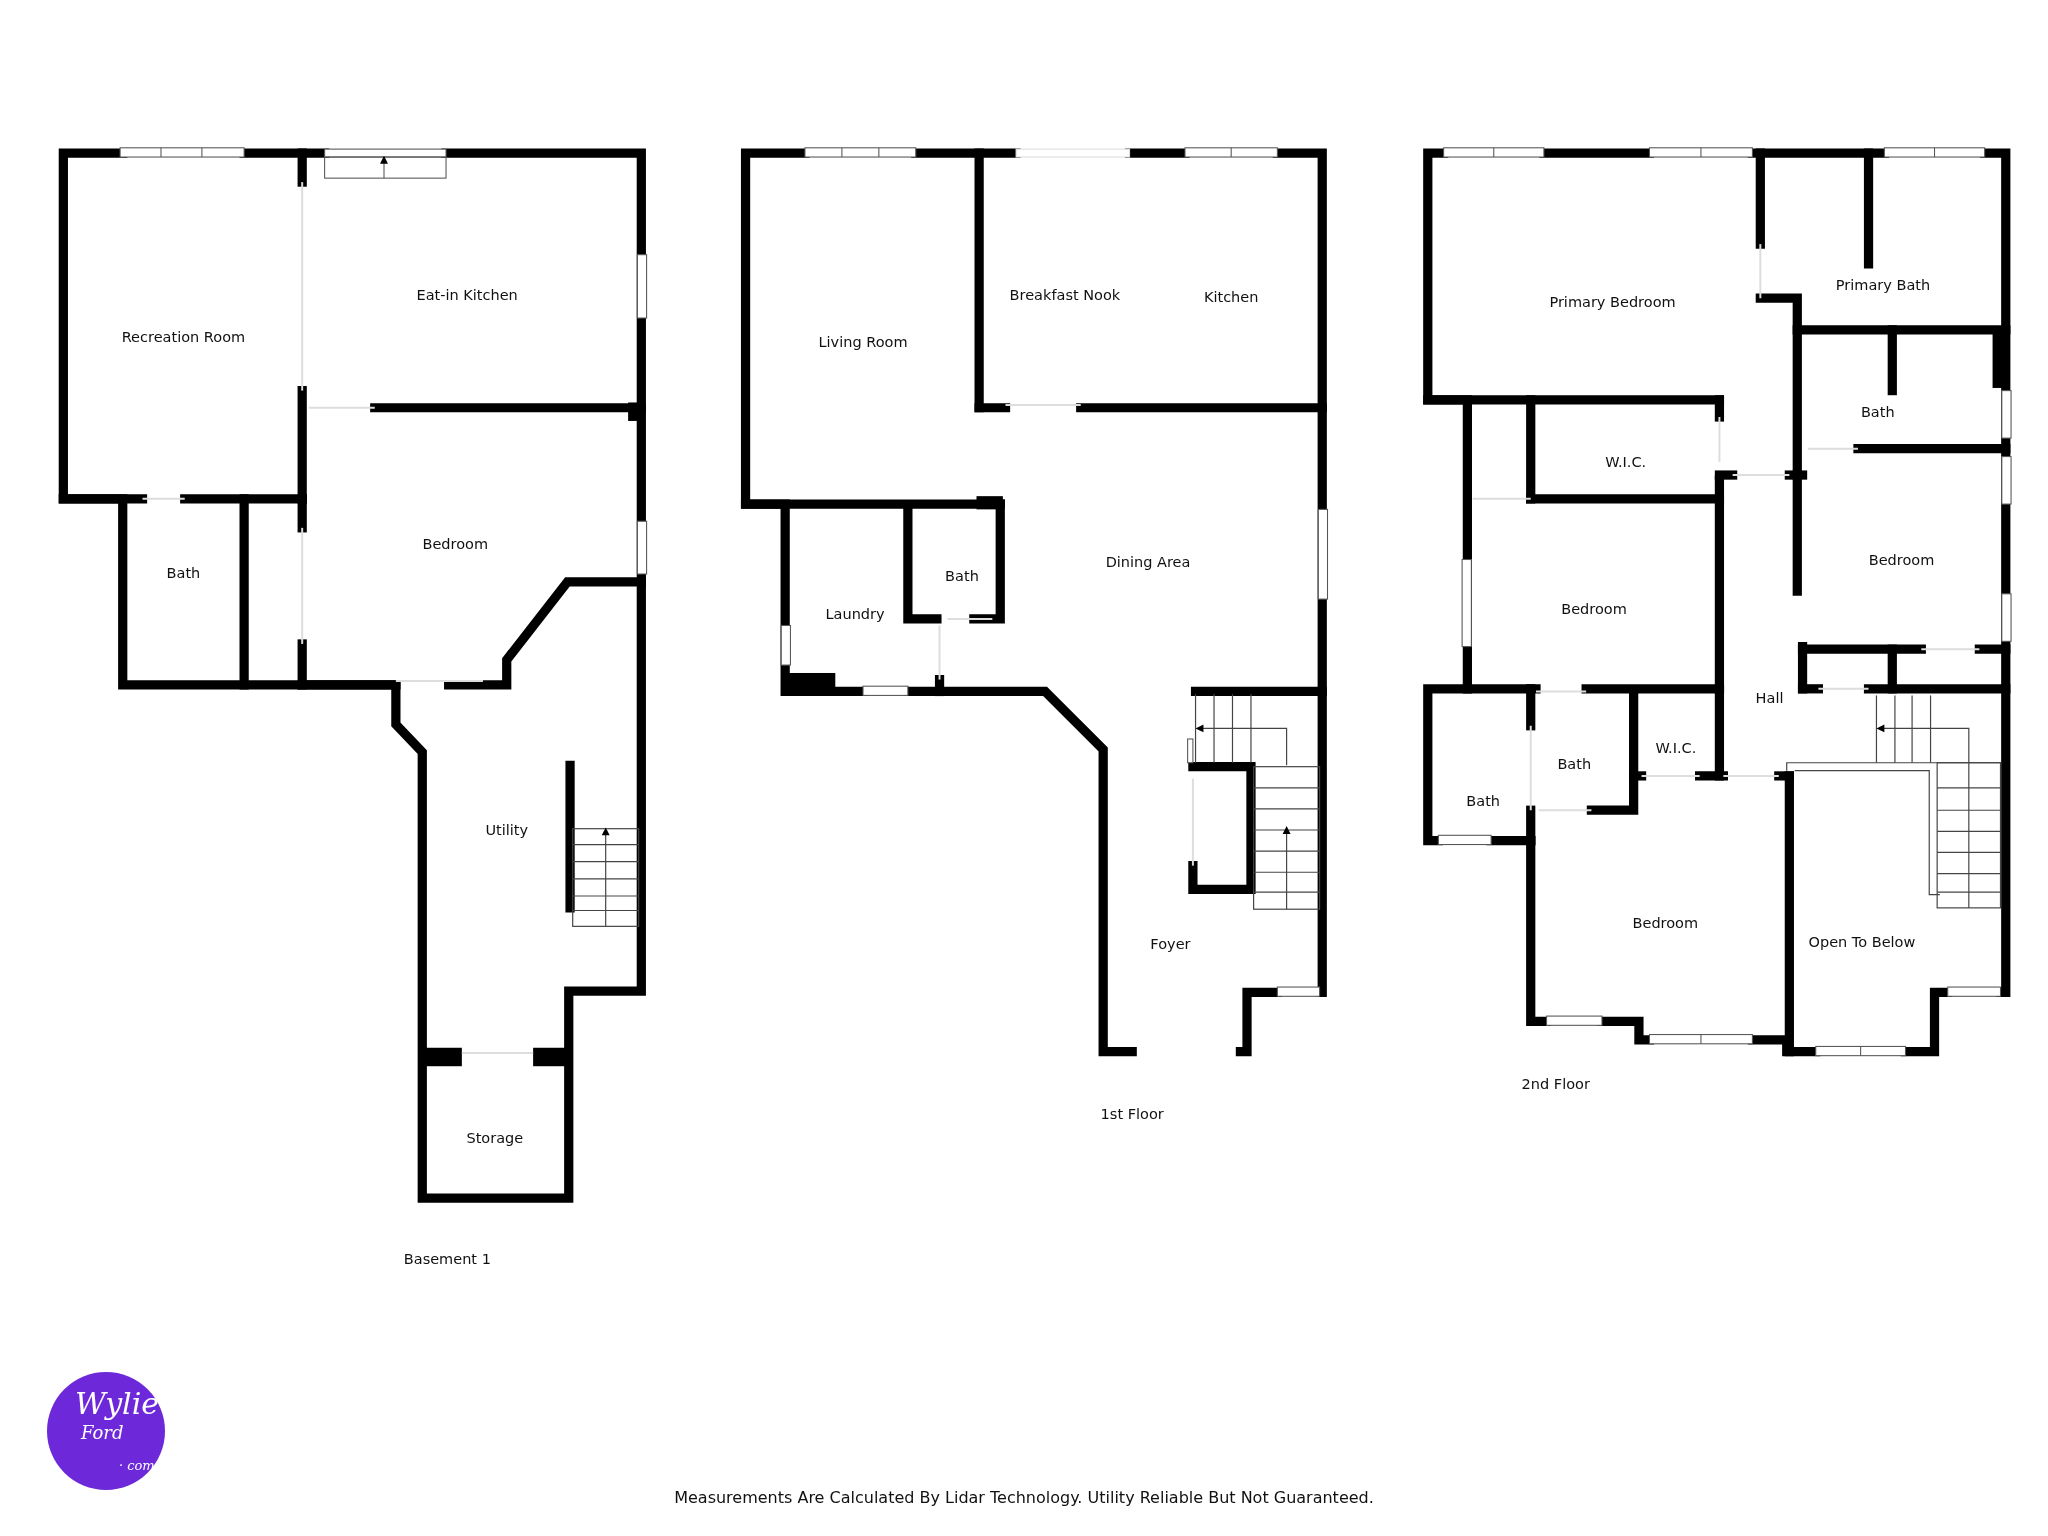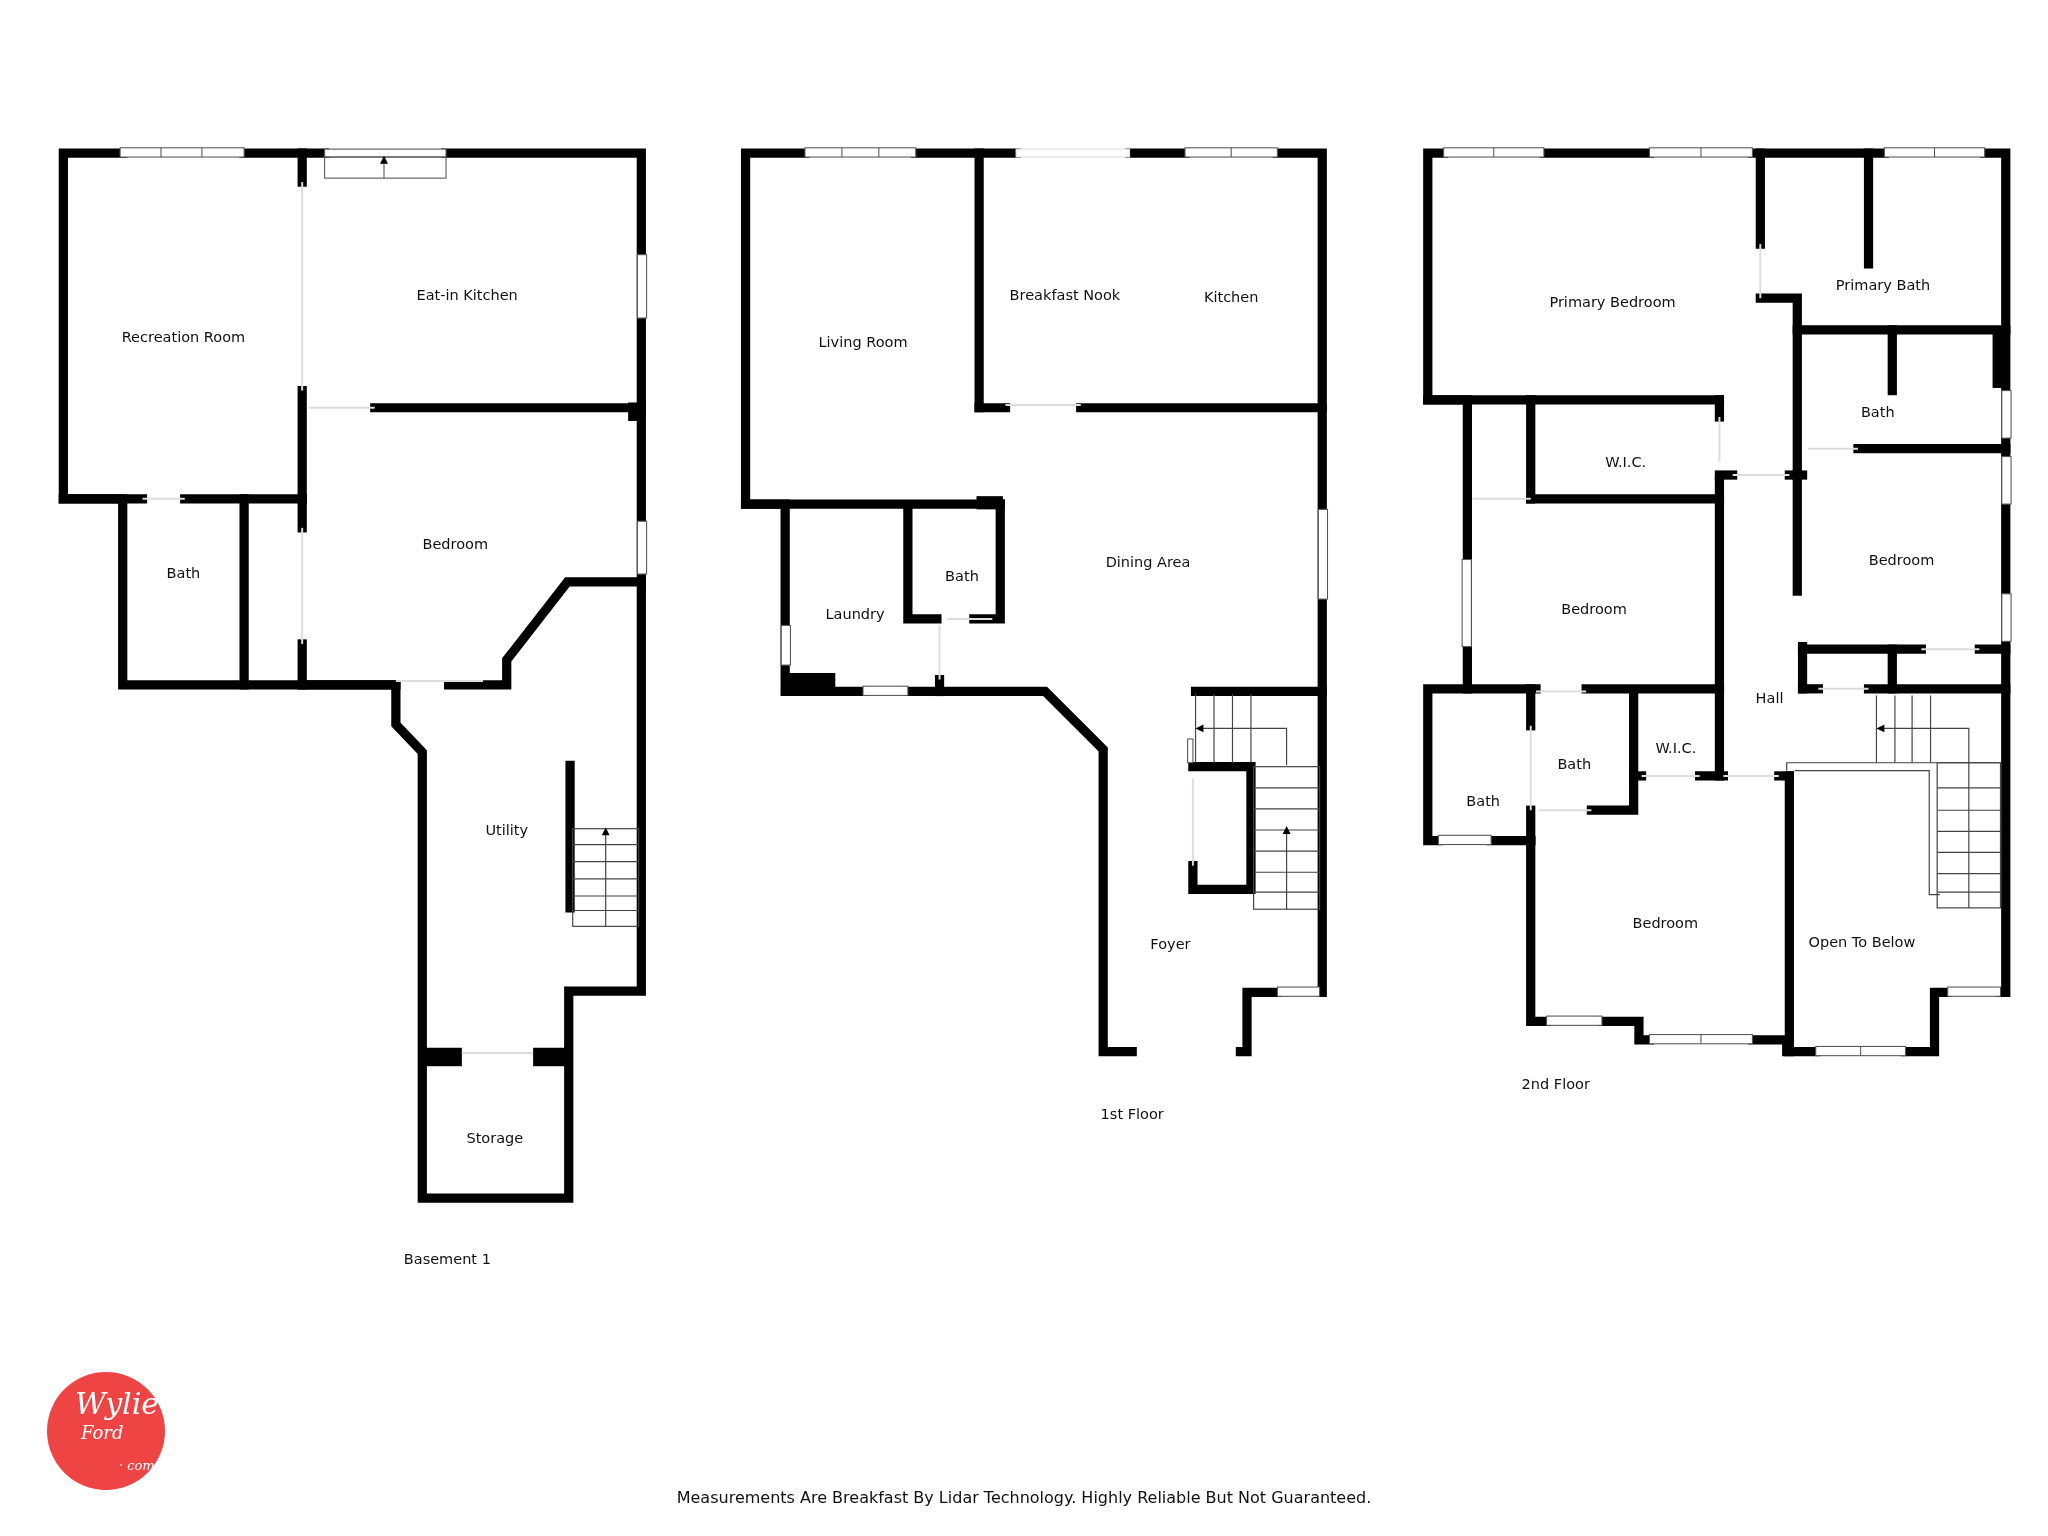--- a/index.html
+++ b/index.html
@@ -6,21 +6,21 @@
   body { width: 2048px; height: 1536px; position: relative; overflow: hidden; font-family: "DejaVu Sans", "Liberation Sans", sans-serif; }
   #plan { position: absolute; left: 0; top: 0; width: 2048px; height: 1536px; }
   .wall { fill: none; stroke: #000; stroke-width: 7; stroke-linecap: square; stroke-linejoin: miter; }
   .wallf { fill: #000; }
   .win { fill: #fff; stroke: #555; stroke-width: 0.8; }
   .gap { stroke: #ddd; stroke-width: 1.5; }
   .stair { fill: none; stroke: #444; stroke-width: 0.9; }
   .lbl { font-family: "DejaVu Sans", "Liberation Sans", sans-serif; font-size: 11px; fill: #111; text-anchor: middle; }
   .floor-lbl { font-family: "DejaVu Sans", "Liberation Sans", sans-serif; font-size: 11px; fill: #111; text-anchor: middle; }
   .footer { position: absolute; left: 0; width: 2048px; top: 1488px; text-align: center; font-family: "DejaVu Sans", "Liberation Sans", sans-serif; font-size: 16px; color: #111; }
-  .logo { position: absolute; left: 47px; top: 1372px; width: 118px; height: 118px; border-radius: 50%; background: #ef4444; color: #fff; }
+  .logo { position: absolute; left: 47px; top: 1372px; width: 118px; height: 118px; border-radius: 50%; background: #6d28d9; color: #fff; }
   .logo .l1 { position: absolute; left: 28px; top: 14px; font-family: "DejaVu Serif", serif; font-style: italic; font-size: 30px; }
   .logo .l2 { position: absolute; left: 34px; top: 50px; font-family: "DejaVu Serif", serif; font-style: italic; font-size: 18px; }
   .logo .l3 { position: absolute; left: 56px; top: 86px; font-family: "DejaVu Serif", serif; font-style: italic; font-size: 13px; margin-left: 16px; }
 </style>
 </head>
 <body>
 
 <svg id="plan" viewBox="0 0 1552 1164" xmlns="http://www.w3.org/2000/svg">
 
   <g>
@@ -255,13 +255,13 @@
     <text class="floor-lbl" x="1179" y="825">2nd Floor</text>
   </g>
 </svg>
 
 <div class="logo">
   <span class="l1">Wylie</span>
   <span class="l2">Ford</span>
   <span class="l3">· com</span>
 </div>
 
-<div class="footer">Measurements Are Breakfast By Lidar Technology. Highly Reliable But Not Guaranteed.</div>
+<div class="footer">Measurements Are Calculated By Lidar Technology. Utility Reliable But Not Guaranteed.</div>
 
 </body></html>

